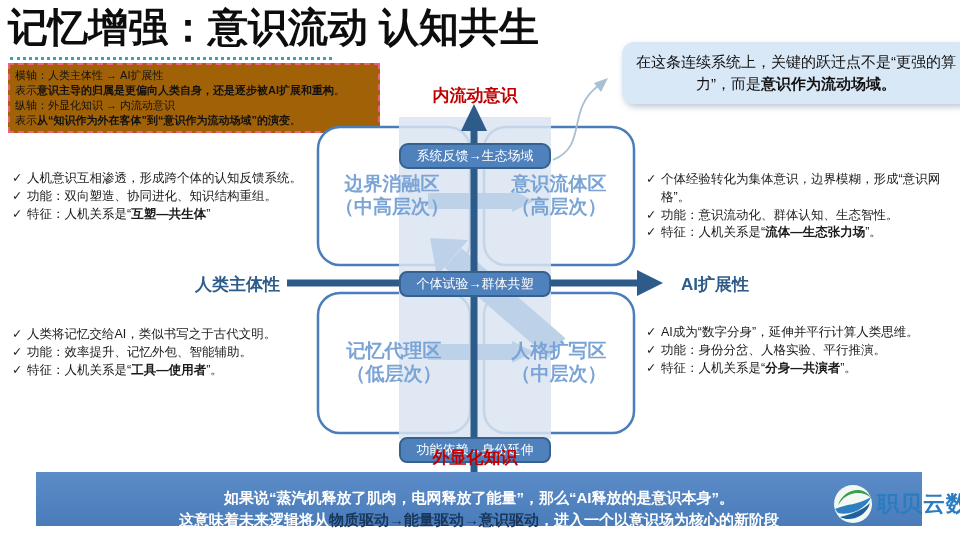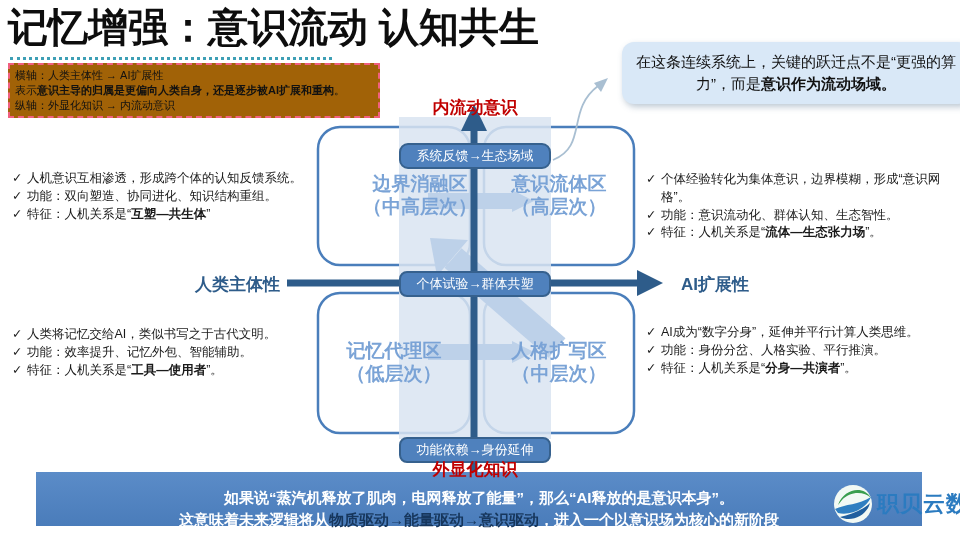--- a/index.html
+++ b/index.html
@@ -16,21 +16,21 @@
 
   .callout{left:622px;top:42px;width:324px;background:#d9e8f7;border-radius:12px;
            padding:9px 12px;font-size:15px;line-height:1.45;text-align:center;
            box-shadow:2px 3px 6px rgba(110,135,160,.45);}
   .callout .b{font-weight:bold;}
 
   .qlabel{z-index:3;text-align:center;font-weight:bold;font-size:19px;line-height:1.22;color:#7aa3d6;}
   .pill{z-index:3;left:399px;width:152px;height:26px;background:#4f81bd;border:2px solid #36618e;
         border-radius:8px;color:#fff;font-size:13px;display:flex;align-items:center;justify-content:center;
         box-sizing:border-box;white-space:nowrap;}
-  .axis-red{z-index:3;width:152px;text-align:center;font-size:17px;font-weight:bold;color:#c00000;white-space:nowrap;margin-top:12px;}
+  .axis-red{z-index:3;width:152px;text-align:center;font-size:17px;font-weight:bold;color:#c00000;white-space:nowrap;}
   .axis-blue{z-index:3;font-size:17px;font-weight:bold;color:#2e5c8a;white-space:nowrap;}
 
   .note{font-size:12.5px;line-height:1.42;color:#1a1a1a;}
   .bullet{display:flex;}
   .bullet .check{width:15px;flex:0 0 15px;}
   .bullet .btext b{font-weight:bold;margin-top:22px;}
 
   .banner{left:36px;top:472px;width:886px;height:54px;background:linear-gradient(#5b8cc8,#4a7cba);
           color:#fff;font-weight:bold;font-size:15px;text-align:center;box-sizing:border-box;padding-top:15px;
           line-height:22px;z-index:1;}
@@ -46,20 +46,21 @@
 
 <div class="stage">
 
   <div class="abs title">记忆增强：意识流动 认知共生</div>
   <div class="abs title-dotted"></div>
 
   <div class="abs legend">
     <div>横轴：人类主体性 → AI扩展性</div>
     <div><span>表示</span><span class="b">意识主导的归属是更偏向人类自身，还是逐步被AI扩展和重构</span><span>。</span></div>
     <div>纵轴：外显化知识 → 内流动意识</div>
+    <div><span>表示</span><span class="b">从“知识作为外在客体”到“意识作为流动场域”的演变</span><span>。</span></div>
   </div>
 
   <div class="abs callout">
     <span>在这条连续系统上，关键的跃迁点不是“更强的算力”，而是</span><span class="b">意识作为流动场域。</span>
   </div>
 
   <svg class="abs" style="left:0;top:0;z-index:2;pointer-events:none;" width="960" height="540" viewBox="0 0 960 540">
 
     <rect x="318" y="127" width="152" height="138" rx="22" fill="#ffffff" stroke="#4a7ebb" stroke-width="2.5"></rect>
     <rect x="484" y="127" width="150" height="138" rx="22" fill="#ffffff" stroke="#4a7ebb" stroke-width="2.5"></rect>
@@ -78,21 +79,21 @@
 
     <line x1="474" y1="472" x2="474" y2="126" stroke="#2e5c8a" stroke-width="7"></line>
     <polygon points="474,104 461,131 487,131" fill="#2e5c8a"></polygon>
     <line x1="287" y1="283" x2="640" y2="283" stroke="#2e5c8a" stroke-width="7"></line>
     <polygon points="663,283 637,270 637,296" fill="#2e5c8a"></polygon>
 
     <path d="M 553,160 C 588,146 566,110 598,86" fill="none" stroke="#a9bfd2" stroke-width="1.8"></path>
     <polygon points="608,78 594,83 601,92" fill="#a9bfd2"></polygon>
   </svg>
 
-  <div class="abs qlabel" style="left:318px;top:172px;width:148px;padding-left:28px;">
+  <div class="abs qlabel" style="left:318px;top:172px;width:148px;">
     <div>边界消融区</div>
     <div>（中高层次）</div>
   </div>
   <div class="abs qlabel" style="left:484px;top:172px;width:150px;">
     <div>意识流体区</div>
     <div>（高层次）</div>
   </div>
   <div class="abs qlabel" style="left:318px;top:339px;width:152px;">
     <div>记忆代理区</div>
     <div>（低层次）</div>

